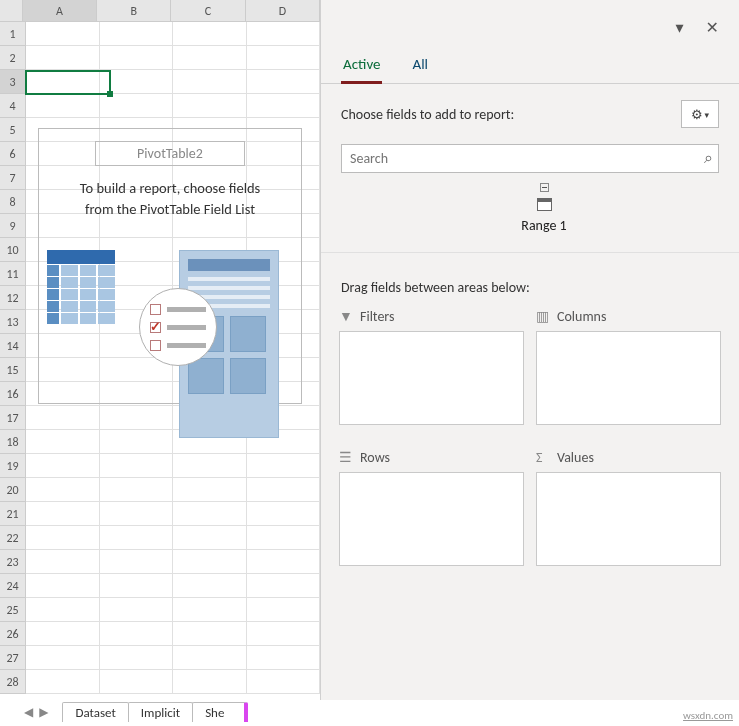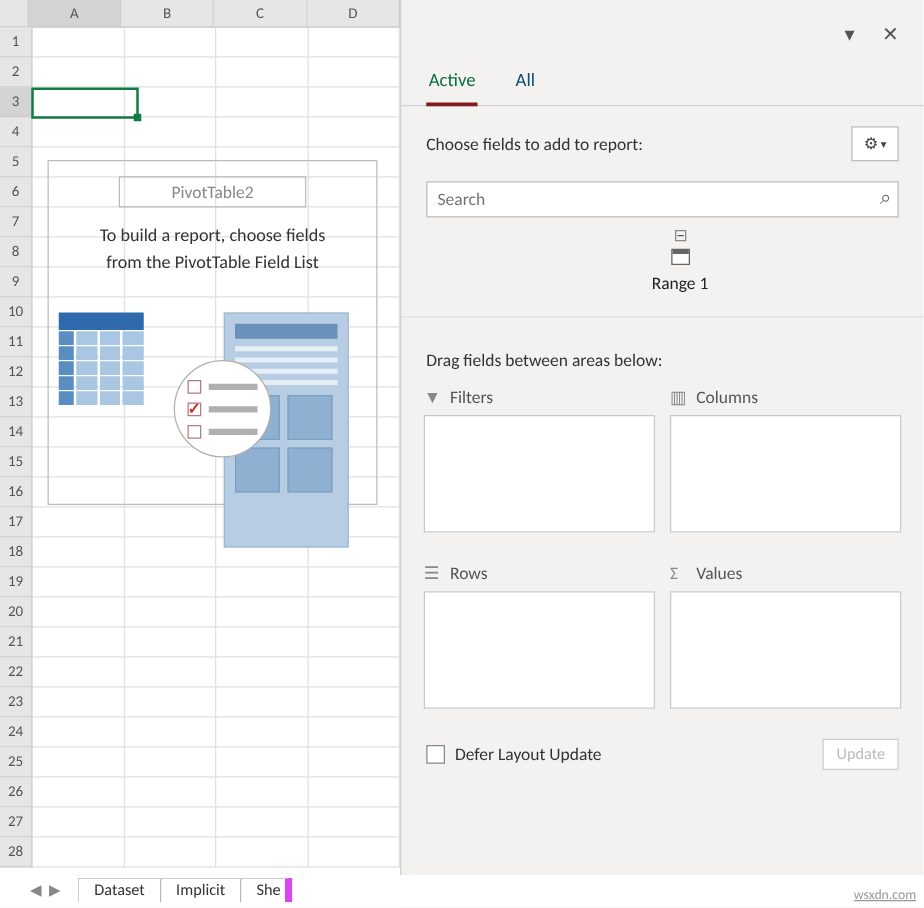--- a/index.html
+++ b/index.html
@@ -48,21 +48,21 @@
 .circ .bx { width: 11px; height: 11px; border: 1px solid #b87a7a; background: #fff; }
 .circ .bx.ck { background: #fff; position: relative; }
 .circ .bx.ck::after { content: "✓"; color: #c0392b; position: absolute; left: -1px; top: -4px; font-size: 13px; font-weight: bold; }
 .circ .lb { flex: 1; height: 5px; background: #b0b0b0; }
 
 
 .tabs { position: absolute; left: 24px; bottom: 2px; height: 24px; display: flex; align-items: center; font-size: 13px; color: #333; }
 .nav { display: flex; gap: 6px; margin-right: 14px; color: #888; }
 .nav span { font-size: 12px; }
 .sheettab { padding: 2px 12px; border: 1px solid #bbb; border-bottom: none; background: #fff; margin-right: -1px; cursor: pointer; border-top-left-radius: 2px; border-top-right-radius: 2px; }
-.sheettab.truncated { border-right: 6px solid #d946ef; padding-right: 4px; }
+.sheettab.truncated { border-right: 4px solid #d946ef; padding-right: 20px; }
 
 
 .pane-title { padding: 18px 20px 12px; display: flex; align-items: center; justify-content: space-between; }
 .pane-title h2 { font-size: 22px; font-weight: 400; color: #0d6d3c; }
 .pane-title .ctrls { display: flex; gap: 22px; align-items: center; margin-left: auto; }
 .pane-title .ctrls span { color: #555; cursor: pointer; font-size: 16px; }
 .tabs2 { display: flex; gap: 28px; padding: 0 20px; border-bottom: 1px solid #d0d0d0; }
 .tab2 { padding: 6px 2px 8px; font-size: 15px; color: #0c4a6e; cursor: pointer; }
 .tab2.active { color: #0d6d3c; font-weight: 400; border-bottom: 3px solid #7f1d1d; margin-bottom: -1px; }
 .choose { padding: 16px 20px 10px; font-size: 14px; color: #333; display: flex; align-items: center; justify-content: space-between; }
@@ -439,22 +439,15 @@
       <div class="dz"></div>
     </div>
     <div class="area">
       <div class="ah">
           <span class="aic">Σ</span>
           <span>Values</span>
         </div>
       <div class="dz"></div>
     </div>
   </div>
-  <div class="defer">
-    <div class="l">
-      <span class="chk"></span>
-      <span>Defer Layout Update</span>
-    </div>
-    <button class="updbtn" disabled="">Update</button>
-  </div>
 </div>
 
 <div class="watermark">wsxdn.com</div>
 
 </body></html>

